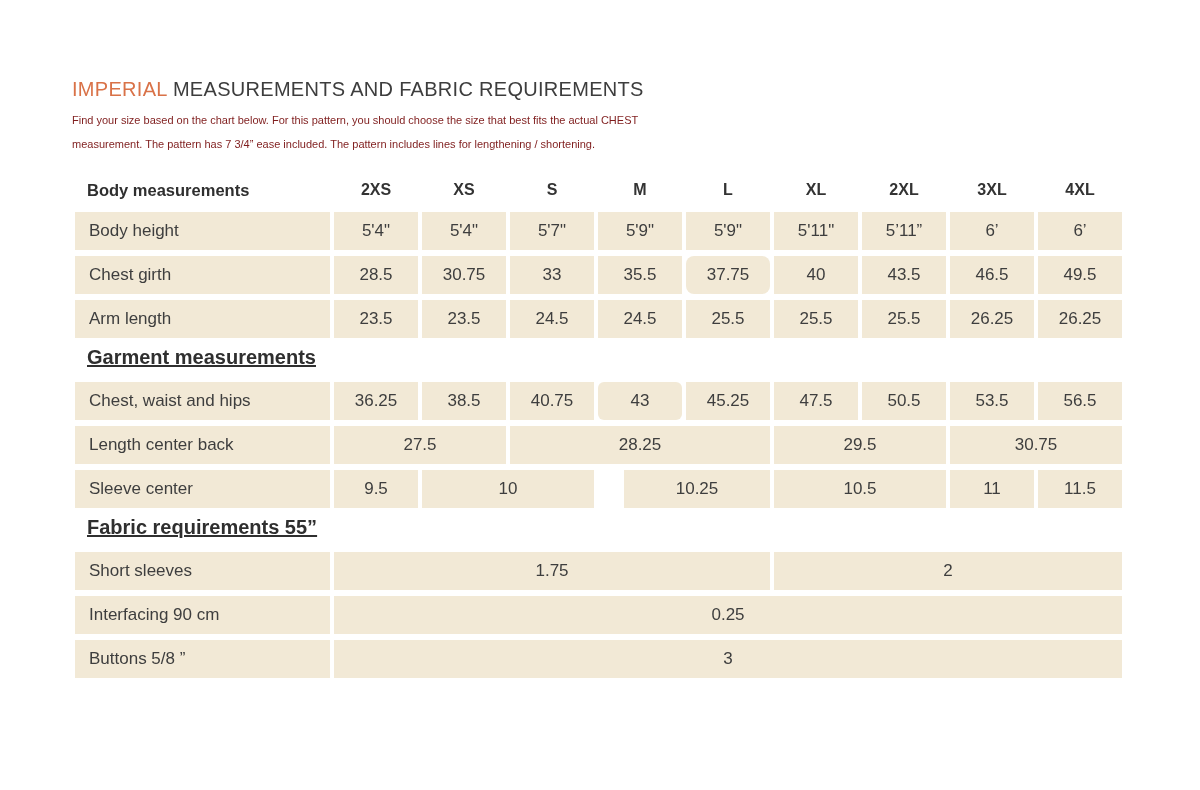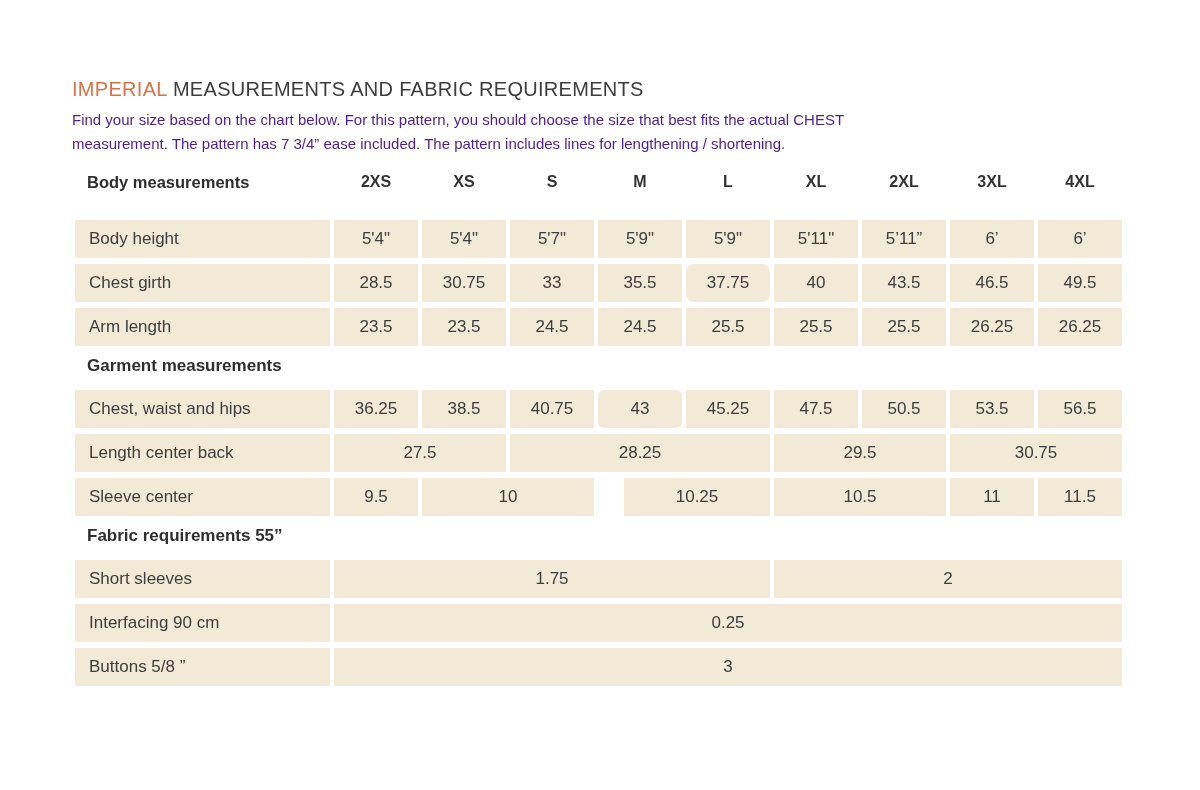--- a/index.html
+++ b/index.html
@@ -14,35 +14,35 @@
   .title {
     font-size: 20px;
     letter-spacing: 0.3px;
     color: #3d3d3d;
     margin: 0 0 7px 0;
     font-weight: normal;
   }
   .title .hl { color: #d97248; }
 
   .intro {
-    font-size: 15px;
+    font-size: 11px;
     line-height: 24px;
-    color: #4c1d95;
-    margin-bottom: 13px;
+    color: #7f1d1d;
+    margin-bottom: 21px;
   }
 
   .table { width: 1047px; margin-left: 3px; }
 
   .trow {
     display: grid;
     grid-template-columns: 255px repeat(9, 1fr);
     column-gap: 4px;
   }
 
-  .header-row { margin-bottom: 25px; height: 26px; align-items: center; }
+  .header-row { margin-bottom: 9px; height: 26px; align-items: center; }
   .header-label {
     font-weight: bold;
     font-size: 16.5px;
     color: #2f2f2f;
     padding-left: 12px;
   }
   .size-col {
     text-align: center;
     font-weight: bold;
     font-size: 16px;
@@ -58,27 +58,28 @@
     font-size: 17px;
     color: #3e3e3e;
   }
   .label-cell {
     justify-content: flex-start;
     padding-left: 14px;
   }
 
   .section-heading {
     font-weight: bold;
-    font-size: 17px;
+    font-size: 20px;
     color: #2f2f2f;
     padding-left: 12px;
     margin: 8px 0 13px 0;
     height: 23px;
     display: flex;
     align-items: center;
+    text-decoration: underline;
   }
 </style>
 </head>
 <body>
 
 <div class="page">
   <h1 class="title"><span class="hl">IMPERIAL</span><span> </span><span>MEASUREMENTS AND FABRIC REQUIREMENTS</span></h1>
 
   <div class="intro">
     <div>Find your size based on the chart below. For this pattern, you should choose the size that best fits the actual CHEST</div>

